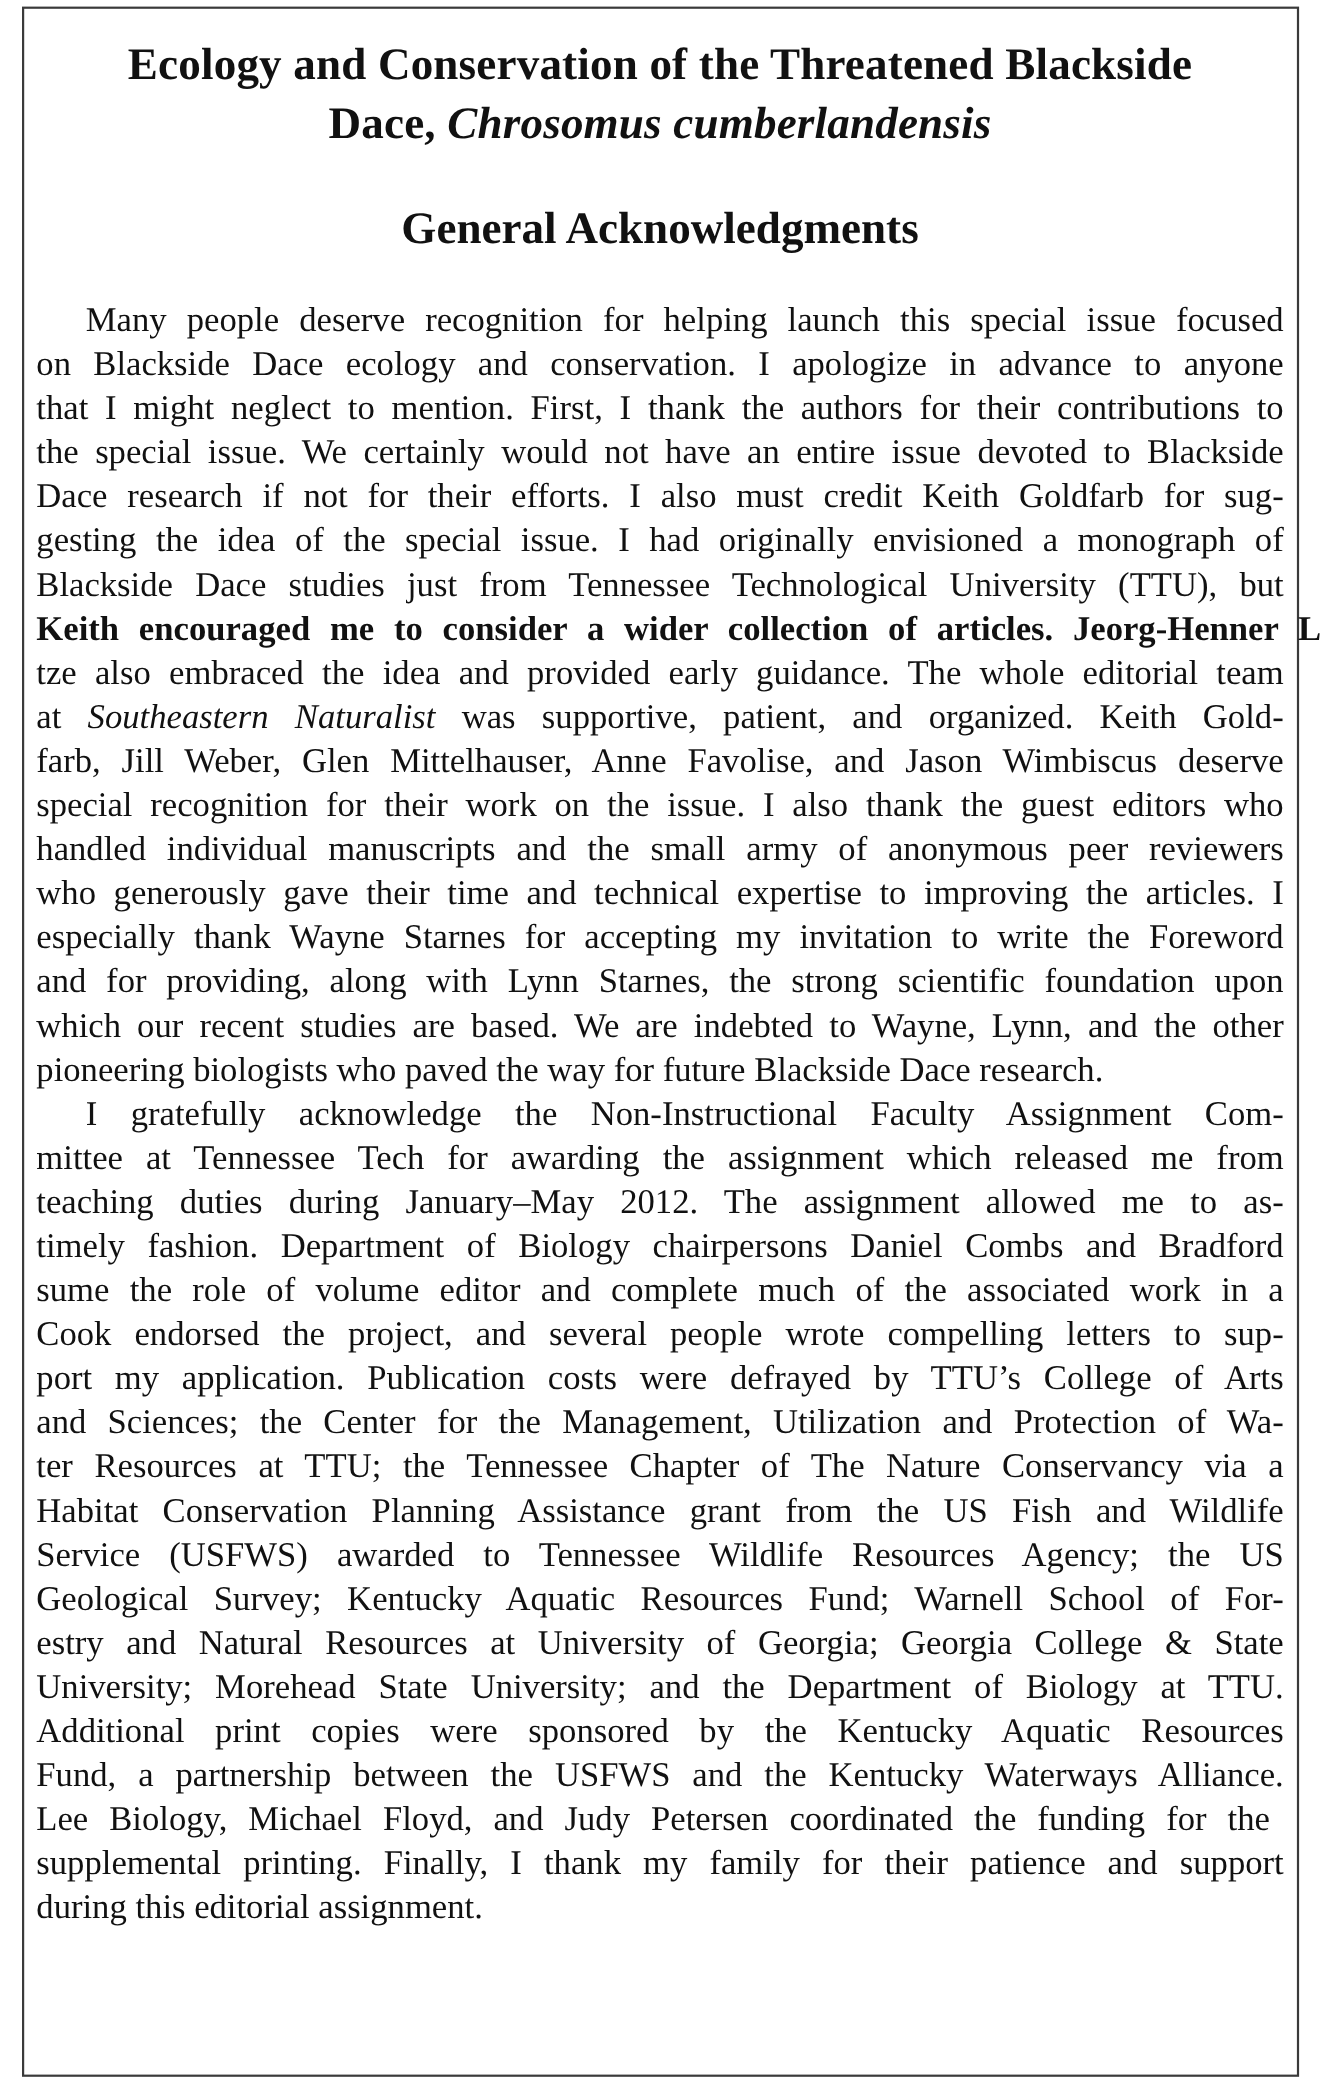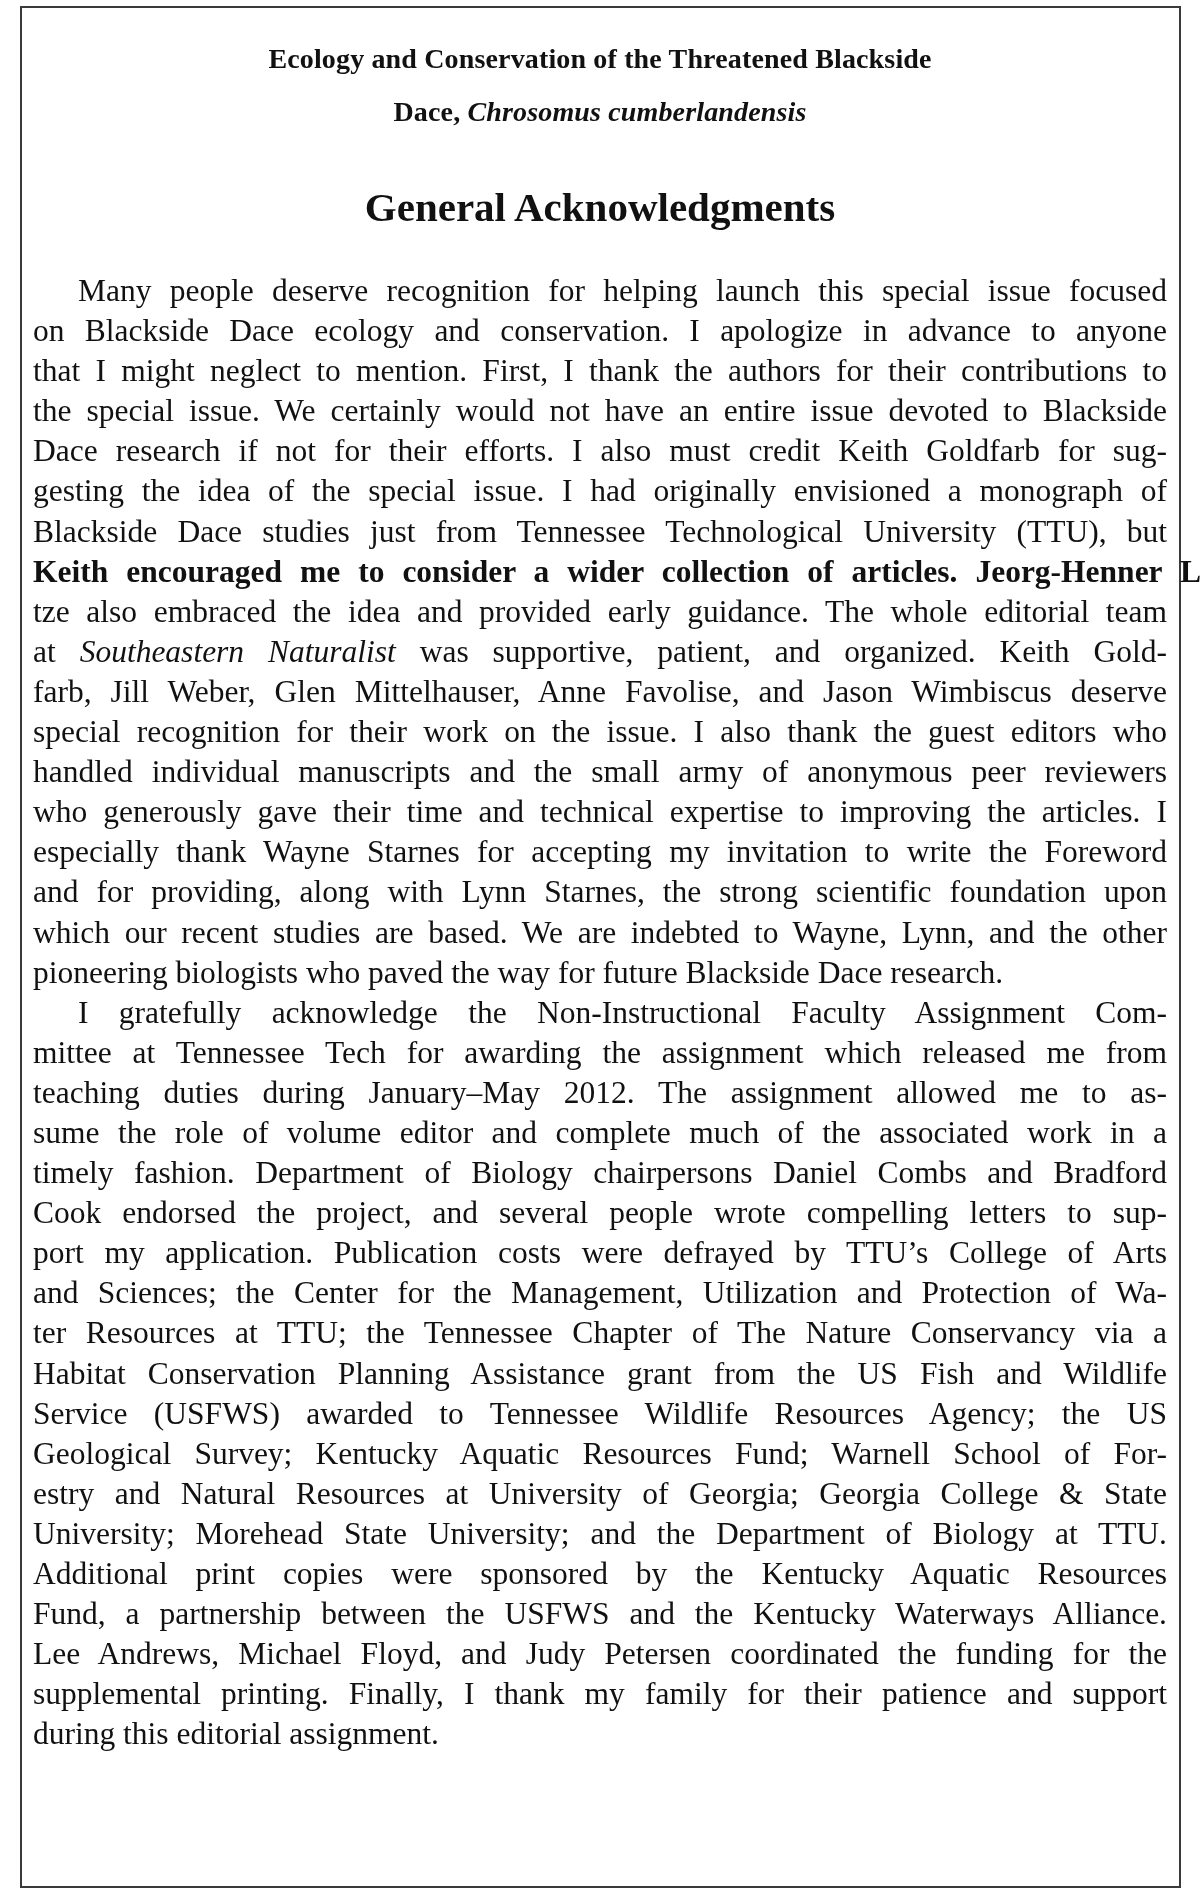--- a/index.html
+++ b/index.html
@@ -26,21 +26,21 @@
   }
   .content {
     position: absolute;
     left: 11px;
     right: 12px;
     top: 0;
   }
   .title {
     margin: 24px 0 0 0;
     font-weight: bold;
-    font-size: 28px;
+    font-size: 41px;
     line-height: 53px;
     text-align: center;
     letter-spacing: 0.15px;
   }
   .title .line { display: block; white-space: nowrap; }
   .title i { font-style: italic; }
   .heading {
     margin: 43px 0 0 0;
     font-weight: bold;
     font-size: 41px;
@@ -100,34 +100,34 @@
             <span class="ln" style="text-align: left; text-align-last: left; word-spacing: 8.12109px;">who generously gave their time and technical expertise to improving the articles. I</span>
             <span class="ln" style="text-align: left; text-align-last: left; word-spacing: 9.45739px;">especially thank Wayne Starnes for accepting my invitation to write the Foreword</span>
             <span class="ln" style="text-align: left; text-align-last: left; word-spacing: 10.1165px;">and for providing, along with Lynn Starnes, the strong scientific foundation upon</span>
             <span class="ln" style="text-align: left; text-align-last: left; word-spacing: 6.78237px;">which our recent studies are based. We are indebted to Wayne, Lynn, and the other</span>
             <span class="ln last">pioneering biologists who paved the way for future Blackside Dace research.</span>
           </div>
           <div class="para">
             <span class="ln indent" style="text-align: left; text-align-last: left; word-spacing: 22.4754px;">I gratefully acknowledge the Non-Instructional Faculty Assignment Com-</span>
             <span class="ln" style="text-align: left; text-align-last: left; word-spacing: 13.027px;">mittee at Tennessee Tech for awarding the assignment which released me from</span>
             <span class="ln" style="text-align: left; text-align-last: left; word-spacing: 15.9172px;">teaching duties during January–May 2012. The assignment allowed me to as-</span>
+            <span class="ln" style="text-align: left; text-align-last: left; word-spacing: 12.6632px;">timely fashion. Department of Biology chairpersons Daniel Combs and Bradford</span>
             <span class="ln" style="text-align: left; text-align-last: left; word-spacing: 10.5212px;">sume the role of volume editor and complete much of the associated work in a</span>
-            <span class="ln" style="text-align: left; text-align-last: left; word-spacing: 12.6632px;">timely fashion. Department of Biology chairpersons Daniel Combs and Bradford</span>
             <span class="ln" style="text-align: left; text-align-last: left; word-spacing: 13.071px;">Cook endorsed the project, and several people wrote compelling letters to sup-</span>
             <span class="ln" style="text-align: left; text-align-last: left; word-spacing: 12.7983px;">port my application. Publication costs were defrayed by TTU’s College of Arts</span>
             <span class="ln" style="text-align: left; text-align-last: left; word-spacing: 11.4489px;">and Sciences; the Center for the Management, Utilization and Protection of Wa-</span>
             <span class="ln" style="text-align: left; text-align-last: left; word-spacing: 11.7318px;">ter Resources at TTU; the Tennessee Chapter of The Nature Conservancy via a</span>
             <span class="ln" style="text-align: left; text-align-last: left; word-spacing: 14.1969px;">Habitat Conservation Planning Assistance grant from the US Fish and Wildlife</span>
             <span class="ln" style="text-align: left; text-align-last: left; word-spacing: 18.526px;">Service (USFWS) awarded to Tennessee Wildlife Resources Agency; the US</span>
             <span class="ln" style="text-align: left; text-align-last: left; word-spacing: 15.3125px;">Geological Survey; Kentucky Aquatic Resources Fund; Warnell School of For-</span>
             <span class="ln" style="text-align: right; text-align-last: left; word-spacing: 12.6179px;">estry and Natural Resources at University of Georgia; Georgia College &amp; State</span>
             <span class="ln" style="text-align: left; text-align-last: left; word-spacing: 12.9422px;">University; Morehead State University; and the Department of Biology at TTU.</span>
             <span class="ln" style="text-align: left; text-align-last: left; word-spacing: 19.9549px;">Additional print copies were sponsored by the Kentucky Aquatic Resources</span>
             <span class="ln" style="text-align: left; text-align-last: left; word-spacing: 12.0609px;">Fund, a partnership between the USFWS and the Kentucky Waterways Alliance.</span>
-            <span class="ln" style="text-align: left; text-align-last: left; word-spacing: 11.2386px;">Lee Andrews, Michael Floyd, and Judy Petersen coordinated the funding for the</span>
+            <span class="ln" style="text-align: left; text-align-last: left; word-spacing: 11.2386px;">Lee Biology, Michael Floyd, and Judy Petersen coordinated the funding for the</span>
             <span class="ln" style="text-align: left; text-align-last: left; word-spacing: 12.2173px;">supplemental printing. Finally, I thank my family for their patience and support</span>
             <span class="ln last">during this editorial assignment.</span>
           </div>
         </div>
     </div>
 
   </div>
 </div>
 
 </body></html>

